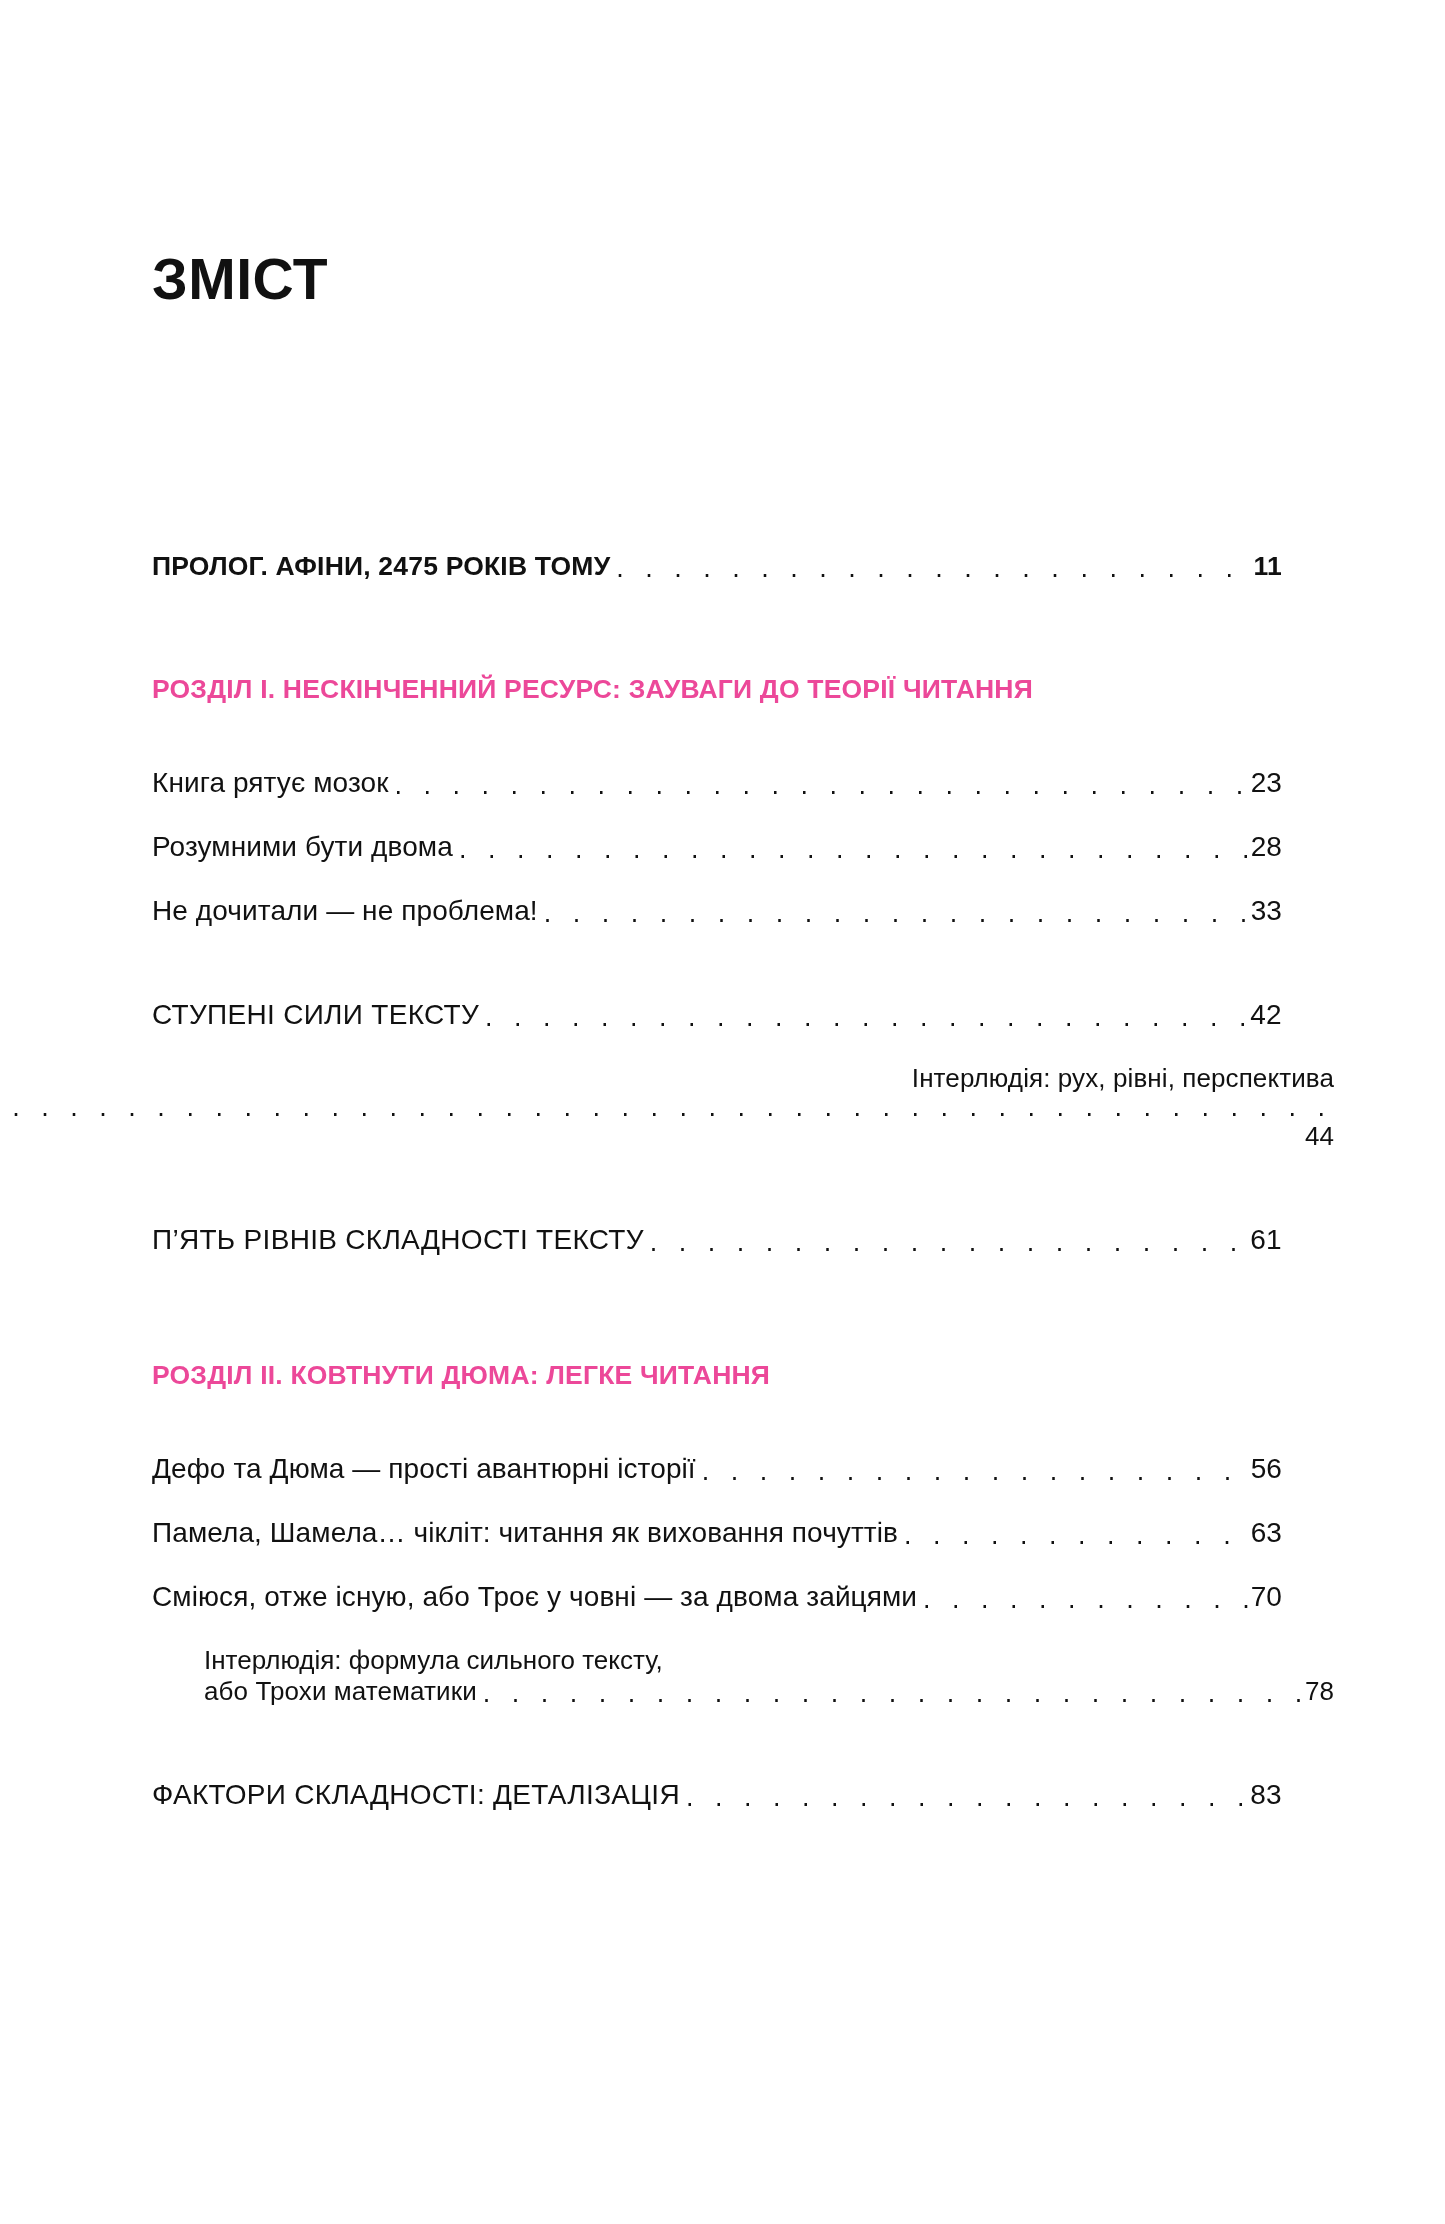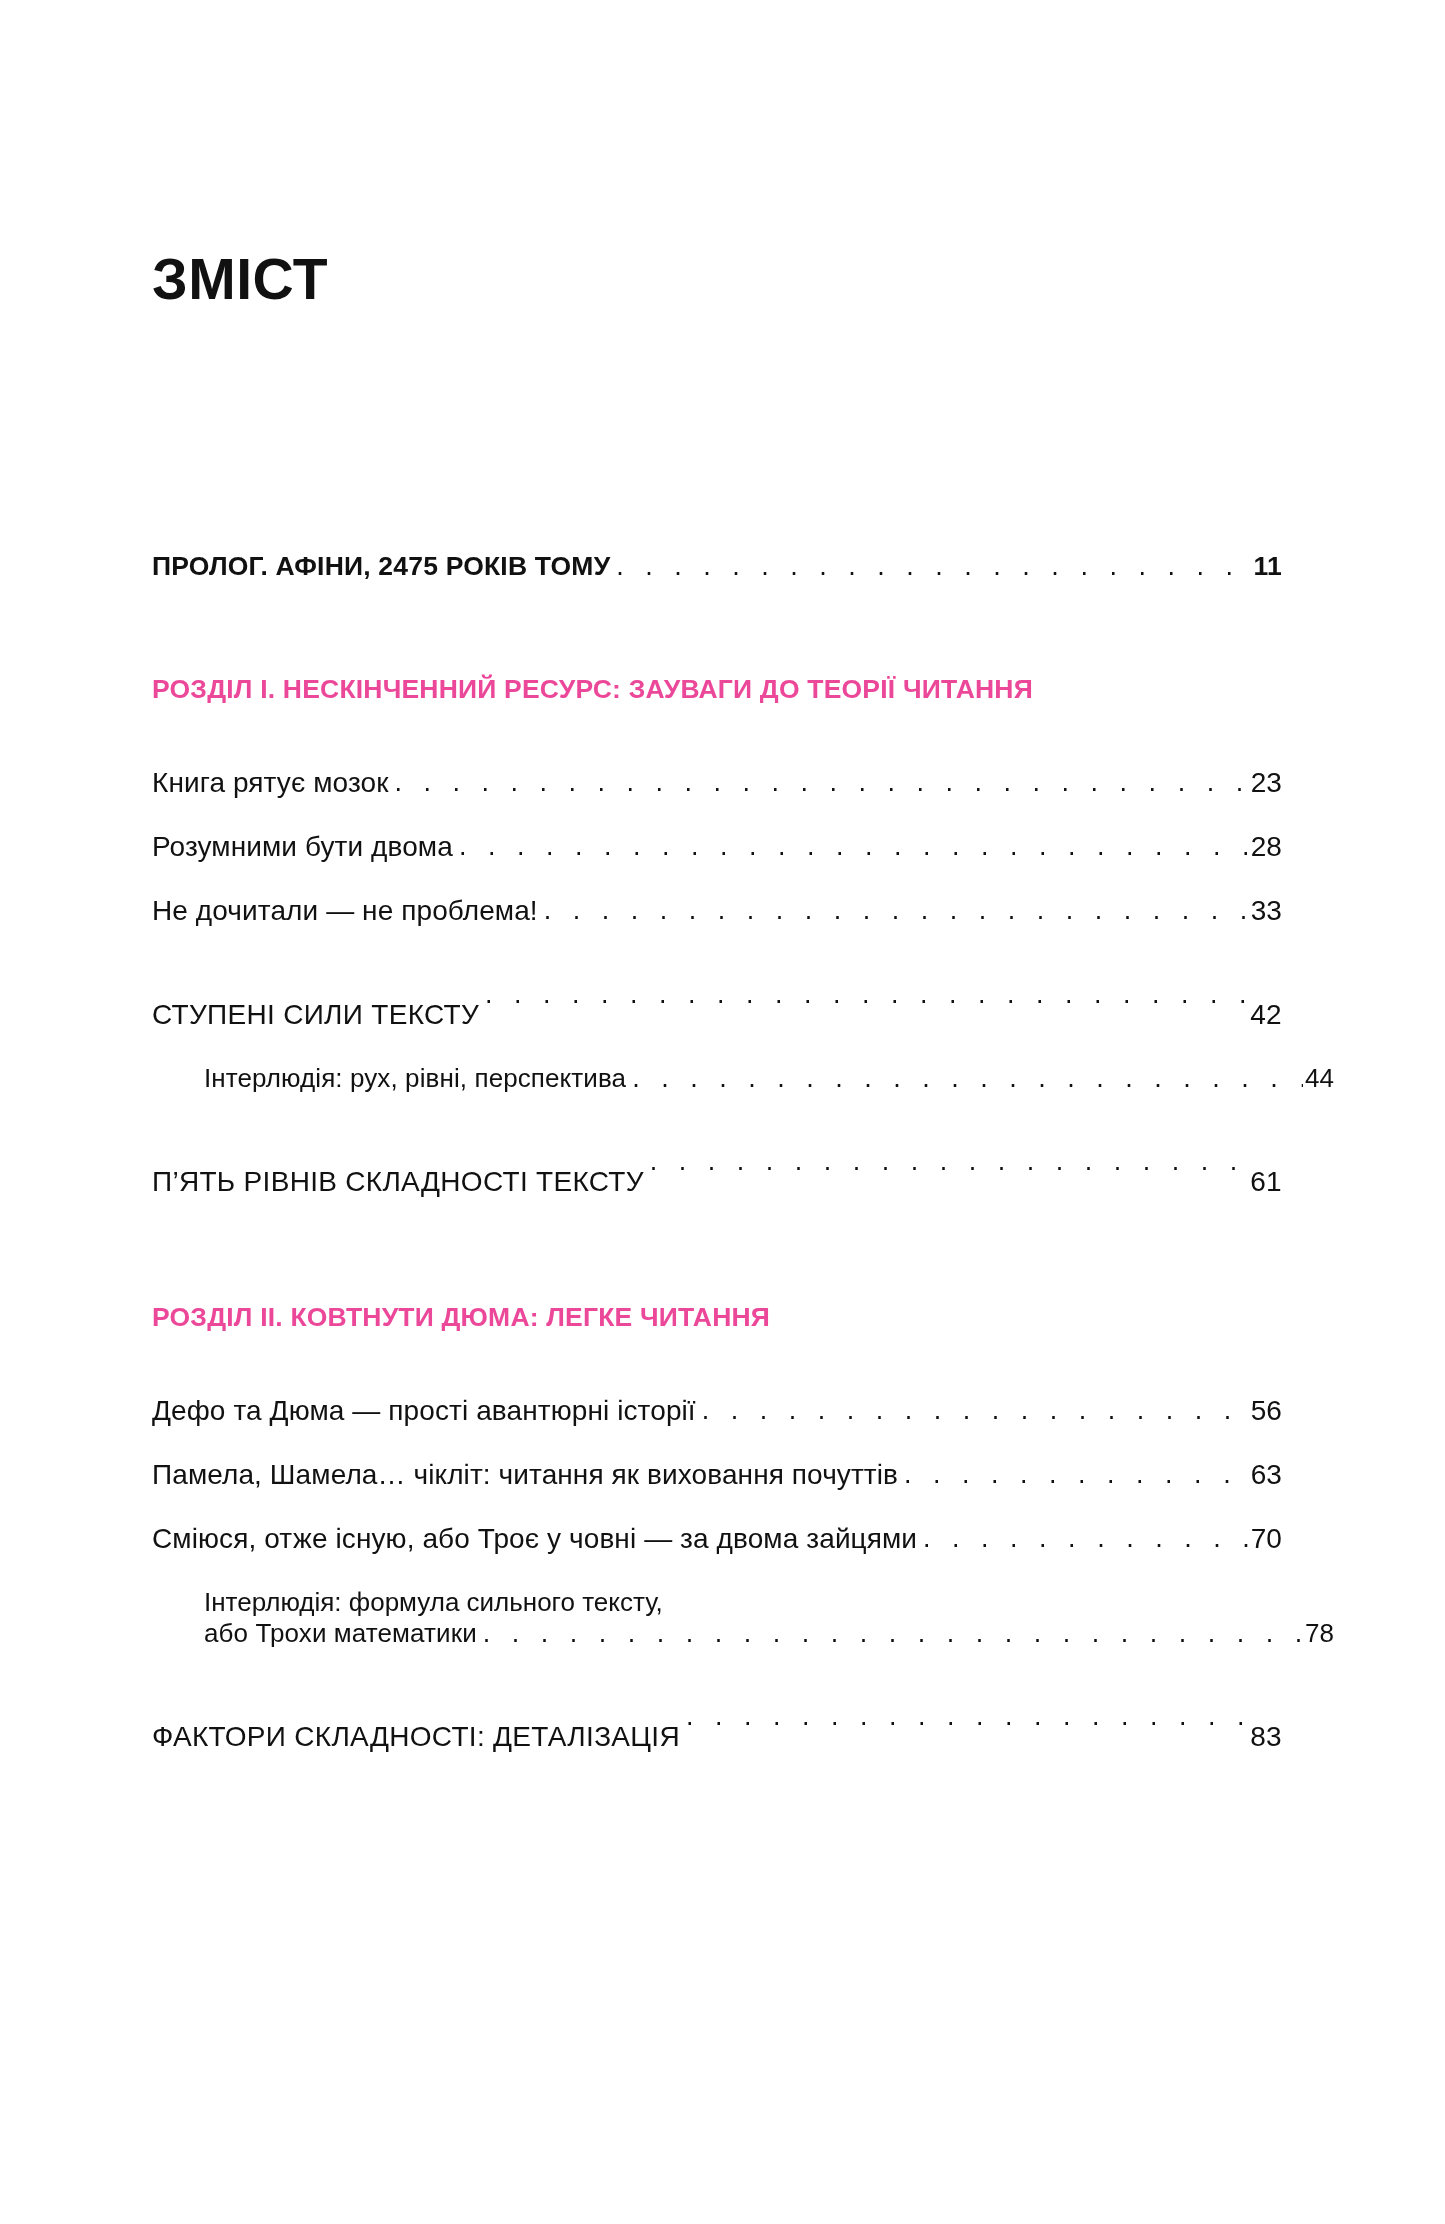--- a/index.html
+++ b/index.html
@@ -35,21 +35,21 @@
     letter-spacing: 0.5px;
     color: #111111;
     margin: 0;
     line-height: 1.1;
   }
   .toc-body {
     margin-top: 240px;
   }
   .entry {
     display: flex;
-    align-items: center;
+    align-items: flex-end;
     width: 1130px;
     white-space: nowrap;
   }
   .entry .label {
     flex: 0 0 auto;
   }
   .entry .leader {
     flex: 1 1 auto;
     overflow: hidden;
     white-space: nowrap;
@@ -91,20 +91,21 @@
   .row-caps .label,
   .row-caps .page-num {
     font-size: 28px;
     font-weight: normal;
     letter-spacing: 0.3px;
     margin-top: 40px;
   }
 
   .row-indent {
     padding-left: 52px;
+    flex-direction: column;
   }
   .row-indent .label,
   .row-indent .page-num {
     font-size: 26px;
   }
 
   .spacer-prolog { height: 92px; }
   .spacer-section { height: 62px; }
   .spacer-row { height: 32px; }
   .spacer-group { height: 104px; }

